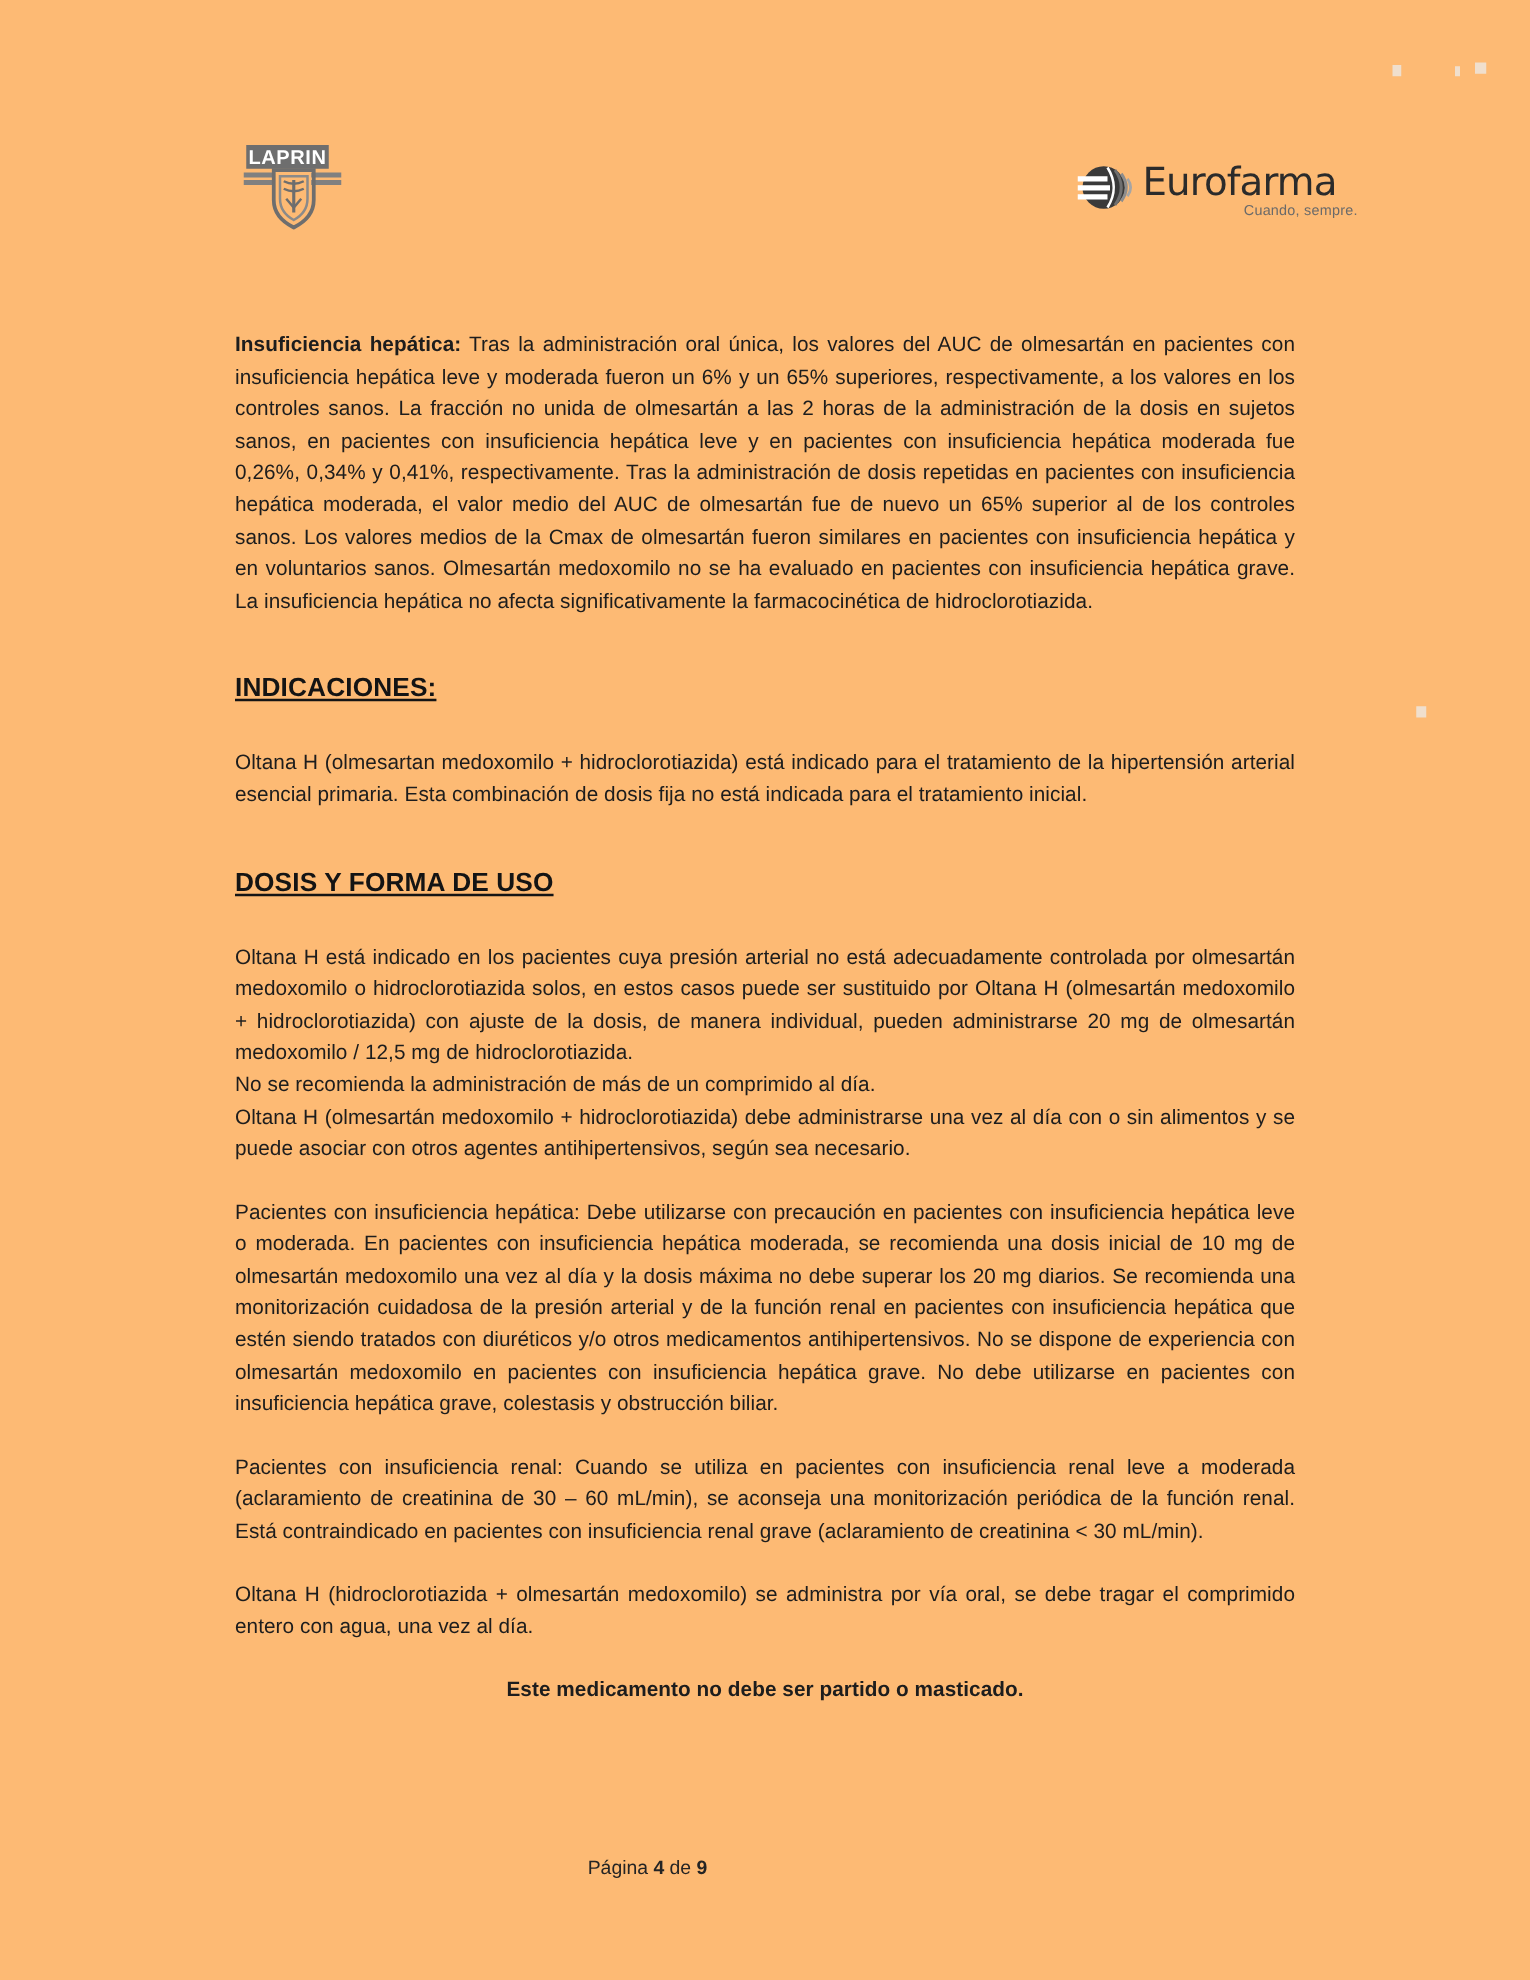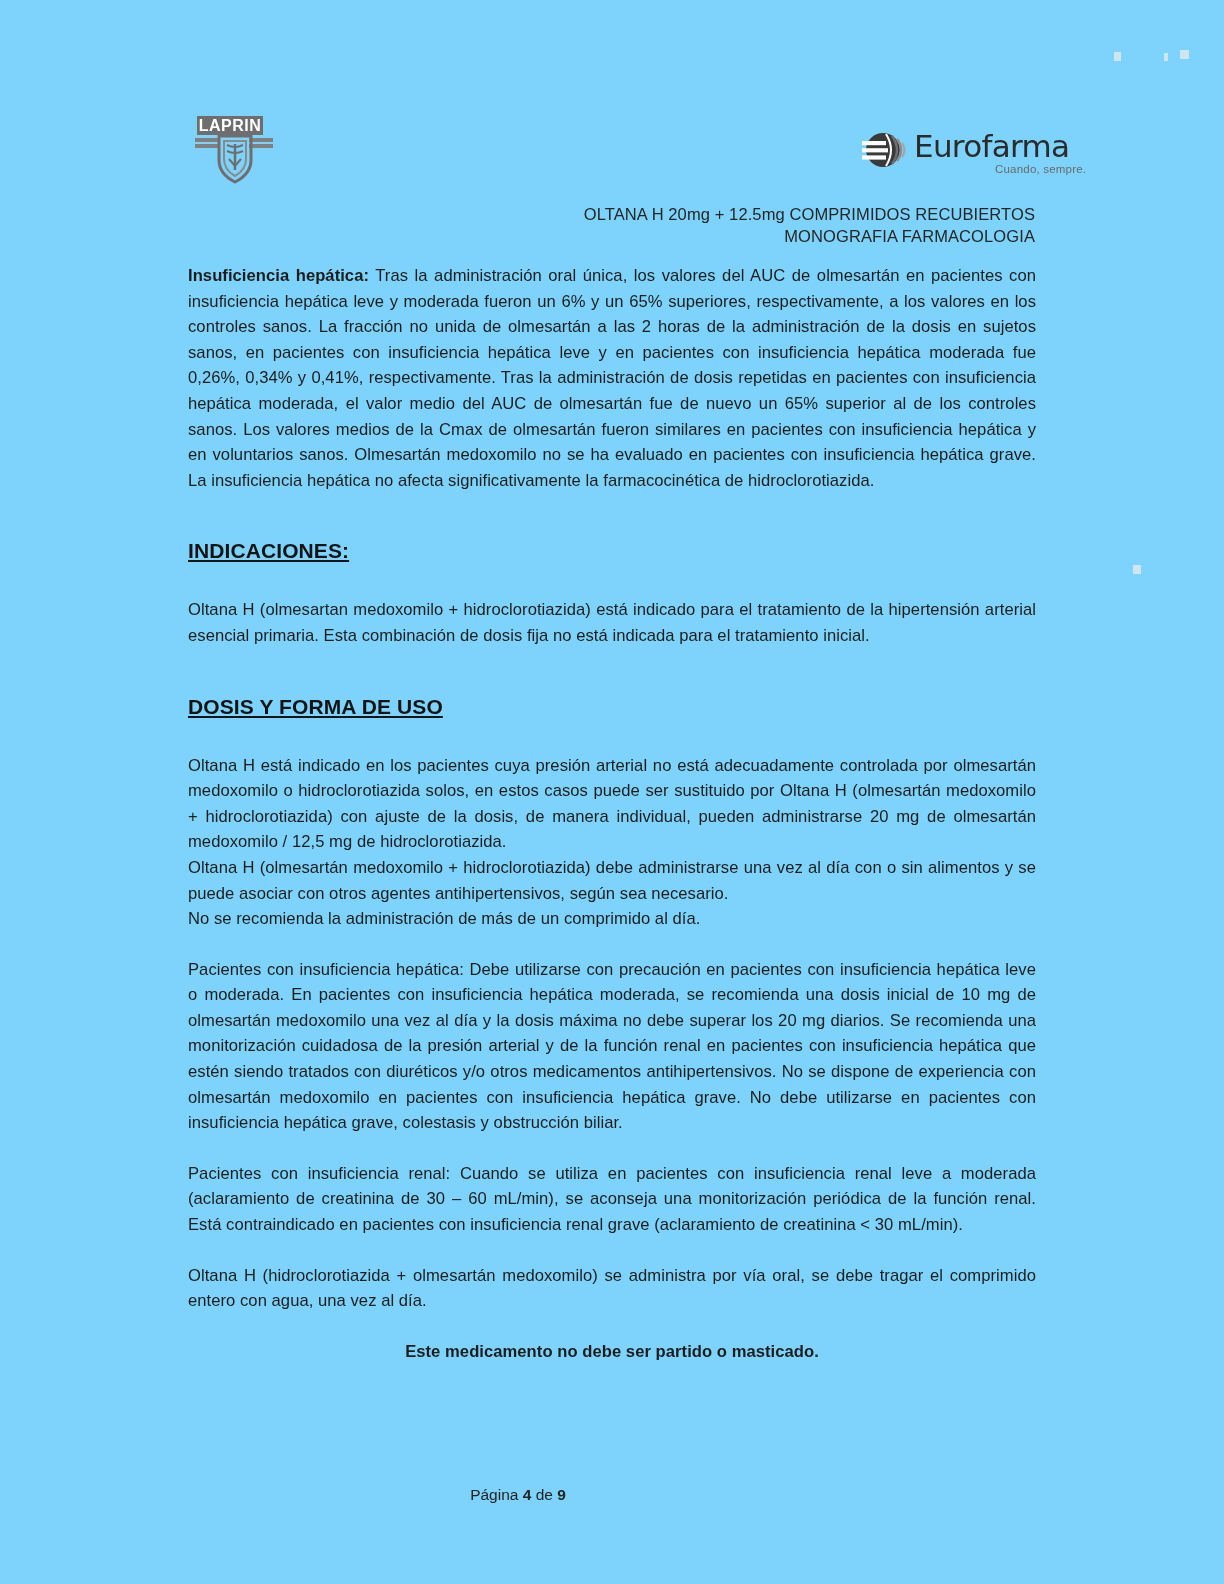--- a/index.html
+++ b/index.html
@@ -9,21 +9,21 @@
     background: #ffffff;
   }
   body {
     font-family: "Liberation Sans", sans-serif;
     color: #1a1a1a;
   }
   .page {
     position: relative;
     width: 1224px;
     height: 1584px;
-    background: #7dd3fc;
+    background: #fdba74;
     overflow: hidden;
     box-sizing: border-box;
   }
 
   
   .artifact {
     position: absolute;
     background: #ebebeb;
     opacity: .75;
   }
@@ -183,24 +183,20 @@
           <path d="M24 4 Q34 20 24 36" stroke="#ffffff" stroke-width="2" fill="none"></path>
           <path d="M30 6 Q40 20 30 34" stroke="#6f6f6f" stroke-width="2.4" fill="none"></path>
           <path d="M35 9 Q43 20 35 31" stroke="#8d8d8d" stroke-width="2.4" fill="none"></path>
           <path d="M40 13 Q45 20 40 27" stroke="#a5a5a5" stroke-width="2.2" fill="none"></path>
         </svg>
       </span>
       <span class="eurofarma-wordmark">Eurofarma</span>
       <span class="eurofarma-tagline">Cuando, sempre.</span>
     </div>
 
-    <div class="doc-header">
-      <div>OLTANA H 20mg + 12.5mg COMPRIMIDOS RECUBIERTOS</div>
-      <div>MONOGRAFIA FARMACOLOGIA</div>
-    </div>
   </div>
 
   <div class="body-zone">
 
     <p class="para"><span class="lead">Insuficiencia hepática:</span><span> Tras la administración oral única, los valores del AUC de olmesartán en pacientes con insuficiencia hepática leve y moderada fueron un 6% y un 65% superiores, respectivamente, a los valores en los controles sanos. La fracción no unida de olmesartán a las 2 horas de la administración de la dosis en sujetos sanos, en pacientes con insuficiencia hepática leve y en pacientes con insuficiencia hepática moderada fue 0,26%, 0,34% y 0,41%, respectivamente. Tras la administración de dosis repetidas en pacientes con insuficiencia hepática moderada, el valor medio del AUC de olmesartán fue de nuevo un 65% superior al de los controles sanos. Los valores medios de la Cmax de olmesartán fueron similares en pacientes con insuficiencia hepática y en voluntarios sanos. Olmesartán medoxomilo no se ha evaluado en pacientes con insuficiencia hepática grave. La insuficiencia hepática no afecta significativamente la farmacocinética de hidroclorotiazida.</span></p>
 
     <div class="gap-xl"></div>
 
     <p class="section-title">INDICACIONES:</p>
 
@@ -208,22 +204,22 @@
 
     <p class="para">Oltana H (olmesartan medoxomilo + hidroclorotiazida) está indicado para el tratamiento de la hipertensión arterial esencial primaria. Esta combinación de dosis fija no está indicada para el tratamiento inicial.</p>
 
     <div class="gap-xl"></div>
 
     <p class="section-title">DOSIS Y FORMA DE USO</p>
 
     <div class="gap-lg"></div>
 
     <p class="para">Oltana H está indicado en los pacientes cuya presión arterial no está adecuadamente controlada por olmesartán medoxomilo o hidroclorotiazida solos, en estos casos puede ser sustituido por Oltana H (olmesartán medoxomilo + hidroclorotiazida) con ajuste de la dosis, de manera individual, pueden administrarse 20 mg de olmesartán medoxomilo / 12,5 mg de hidroclorotiazida.</p>
+    <p class="para noj">No se recomienda la administración de más de un comprimido al día.</p>
     <p class="para">Oltana H (olmesartán medoxomilo + hidroclorotiazida) debe administrarse una vez al día con o sin alimentos y se puede asociar con otros agentes antihipertensivos, según sea necesario.</p>
-    <p class="para noj">No se recomienda la administración de más de un comprimido al día.</p>
 
     <div class="gap-md"></div>
 
     <p class="para">Pacientes con insuficiencia hepática: Debe utilizarse con precaución en pacientes con insuficiencia hepática leve o moderada. En pacientes con insuficiencia hepática moderada, se recomienda una dosis inicial de 10 mg de olmesartán medoxomilo una vez al día y la dosis máxima no debe superar los 20 mg diarios. Se recomienda una monitorización cuidadosa de la presión arterial y de la función renal en pacientes con insuficiencia hepática que estén siendo tratados con diuréticos y/o otros medicamentos antihipertensivos. No se dispone de experiencia con olmesartán medoxomilo en pacientes con insuficiencia hepática grave. No debe utilizarse en pacientes con insuficiencia hepática grave, colestasis y obstrucción biliar.</p>
 
     <div class="gap-md"></div>
 
     <p class="para">Pacientes con insuficiencia renal: Cuando se utiliza en pacientes con insuficiencia renal leve a moderada (aclaramiento de creatinina de 30 – 60 mL/min), se aconseja una monitorización periódica de la función renal. Está contraindicado en pacientes con insuficiencia renal grave (aclaramiento de creatinina &lt; 30 mL/min).</p>
 
     <div class="gap-md"></div>

